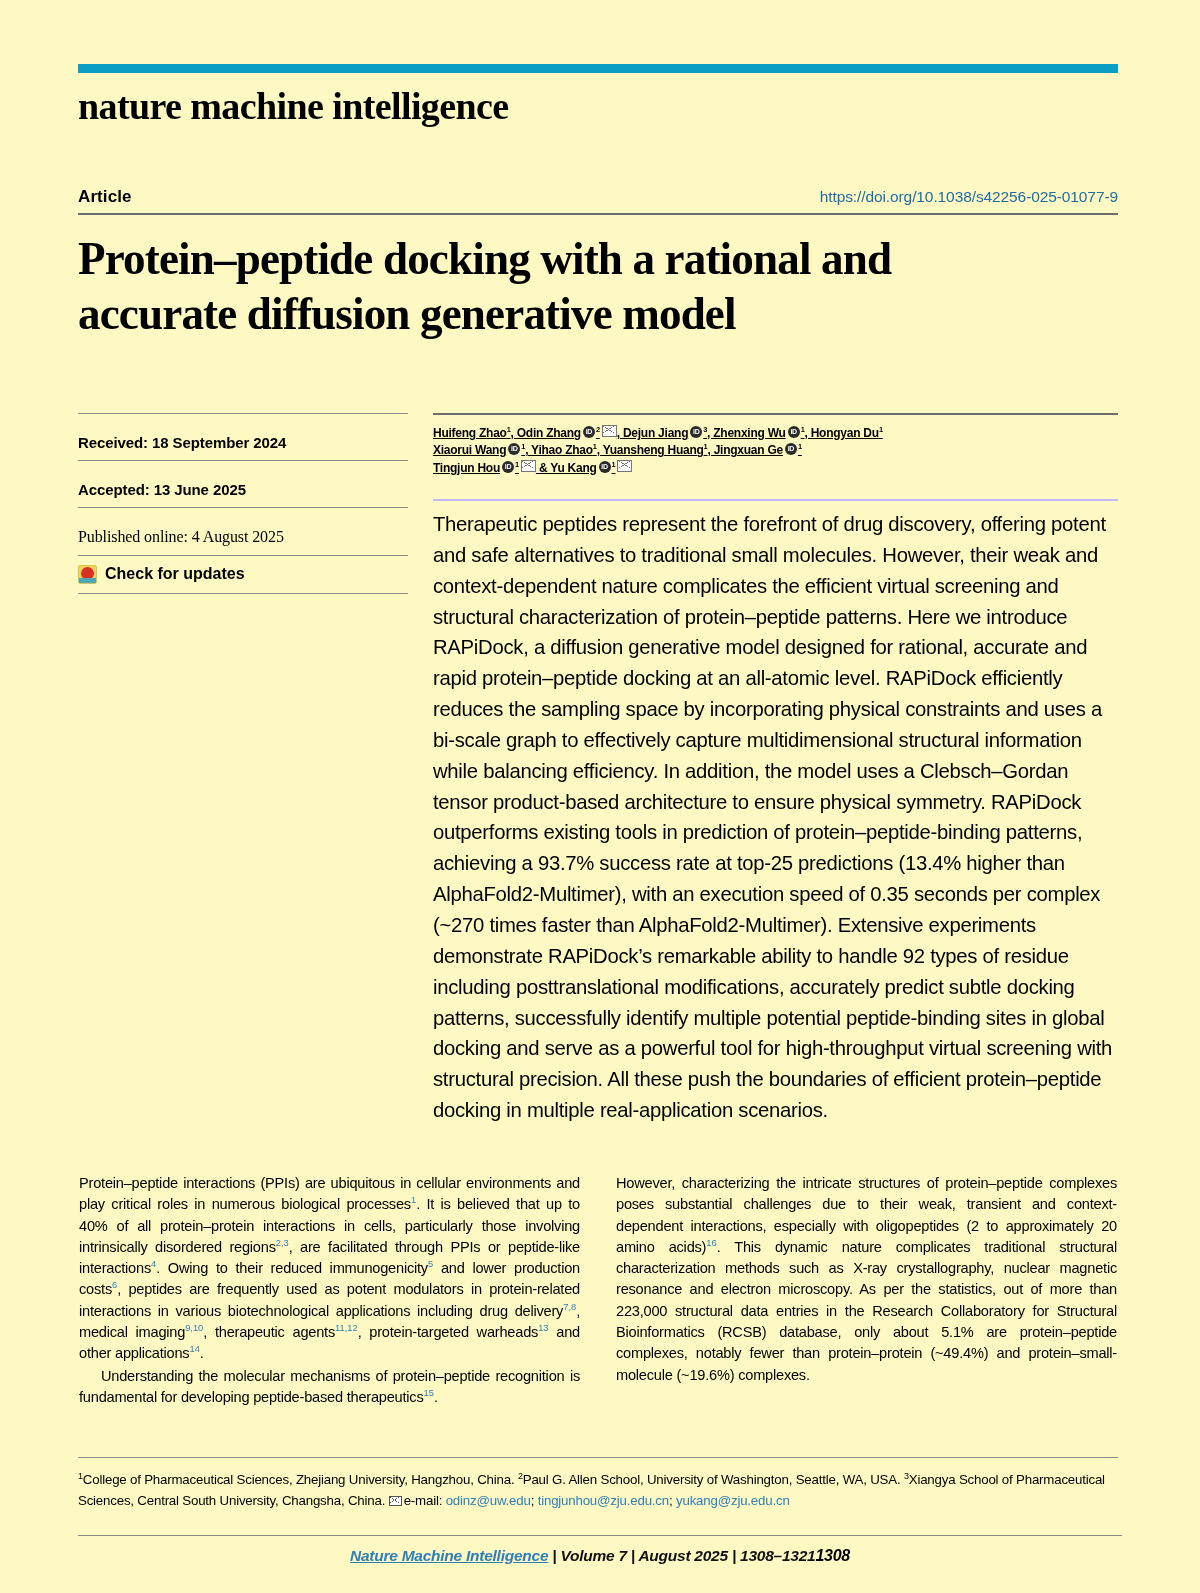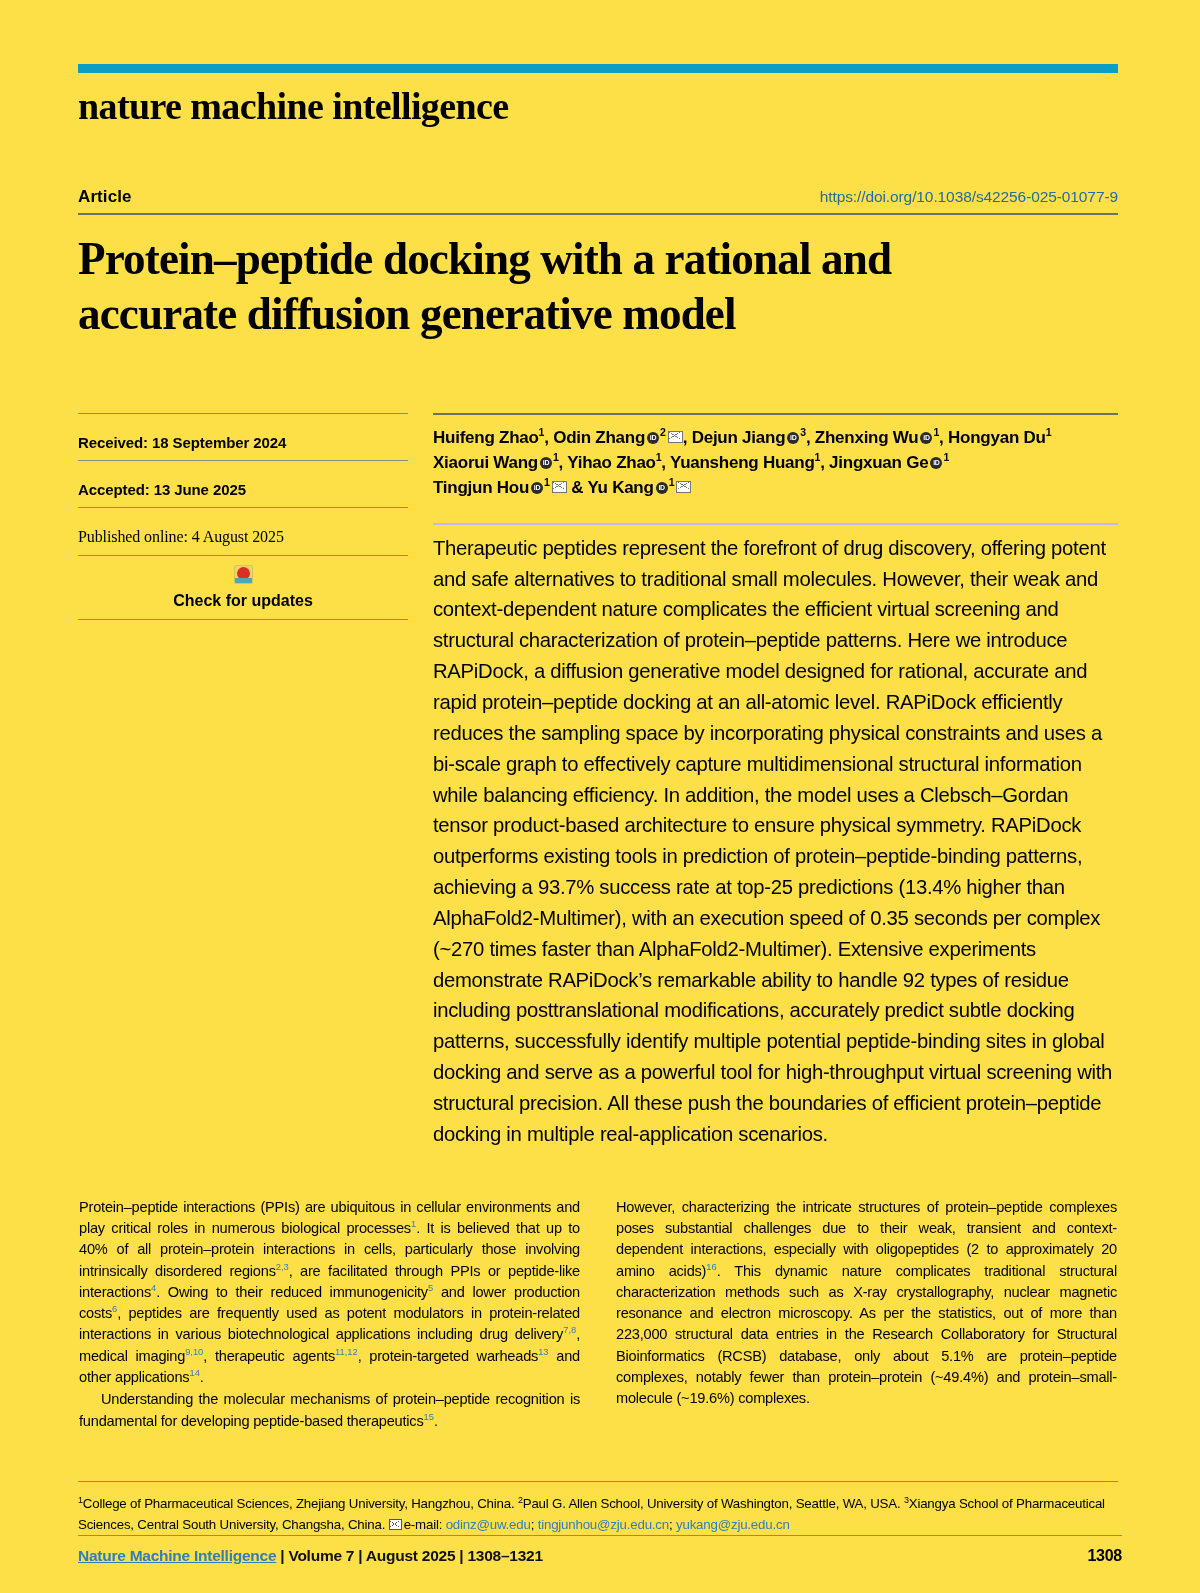--- a/index.html
+++ b/index.html
@@ -10,21 +10,21 @@
   body {
     font-family: "Liberation Sans", sans-serif;
     color: #000000;
     -webkit-font-smoothing: antialiased;
   }
   .page {
     position: relative;
     width: 1200px;
     height: 1593px;
     margin: 0 auto;
-    background: #fde047;
+    background: #fef9c3;
     overflow: hidden;
   }
   .inner {
     position: absolute;
     left: 78px;
     top: 0;
     width: 1040px;
   }
 
   
@@ -104,21 +104,20 @@
   }
   .updates-row {
     border-top: 1.5px solid #8a8a8a;
     border-bottom: 1.5px solid #8a8a8a;
     padding: 9px 0;
     display: flex;
     align-items: center;
     gap: 8px;
     font-size: 16px;
     font-weight: bold;
-    flex-direction: column;
   }
   .crossmark {
     width: 17px;
     height: 17px;
     flex: none;
     border-radius: 2px;
     background: linear-gradient(#f4d35e 0%, #f4d35e 100%);
     position: relative;
     overflow: hidden;
     border: 1px solid #d9c256;
@@ -135,24 +134,25 @@
     content: "";
     position: absolute;
     left: 0px; bottom: 0px;
     width: 17px; height: 5px;
     background: #4aa8b8;
   }
 
   .authors {
     border-top: 2px solid #6f6f6f;
     padding-top: 10px;
-    font-size: 17px;
+    font-size: 12px;
     font-weight: bold;
     line-height: 1.45;
     letter-spacing: -0.25px;
+    text-decoration: underline;
   }
   .sup { font-size: 0.62em; vertical-align: super; font-weight: bold; }
   .orcid {
     display: inline-block;
     width: 12px;
     height: 12px;
     border-radius: 50%;
     background: #2b2b2b;
     position: relative;
     vertical-align: -1px;
@@ -260,25 +260,26 @@
     left: 78px;
     right: 78px;
     bottom: 28px;
   }
   .footer-rule {
     border-top: 1.5px solid #8a8a8a;
     margin-bottom: 11px;
   }
   .footer-row {
     display: flex;
-    justify-content: space-between;
+    justify-content: center;
     align-items: baseline;
     font-size: 15.5px;
     font-weight: bold;
     letter-spacing: -0.25px;
+    font-style: italic;
   }
   .footer-journal { color: #2f7fb8; }
   .footer-meta { color: #111; }
   .page-num { font-size: 16px; font-weight: bold; }
 </style>
 </head>
 <body>
 
 <div class="page">
   <div class="inner">

